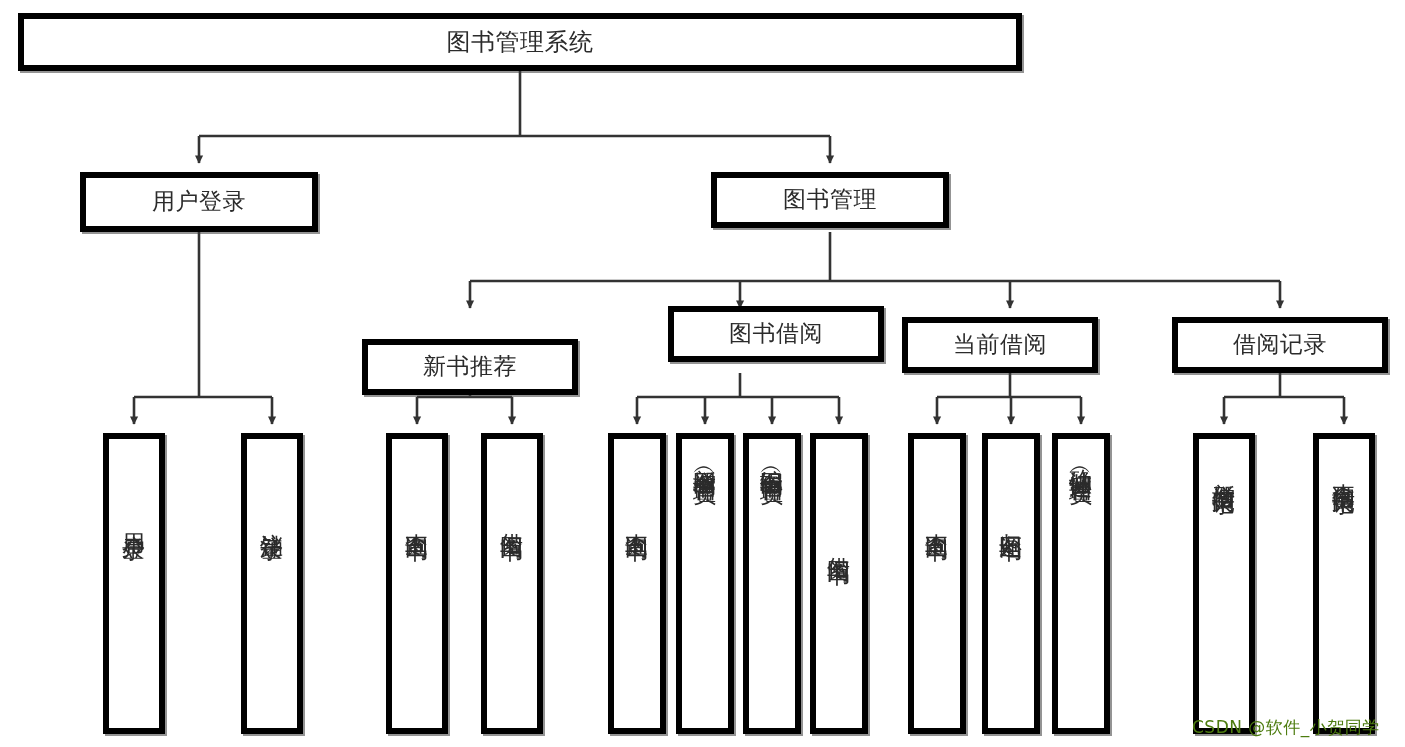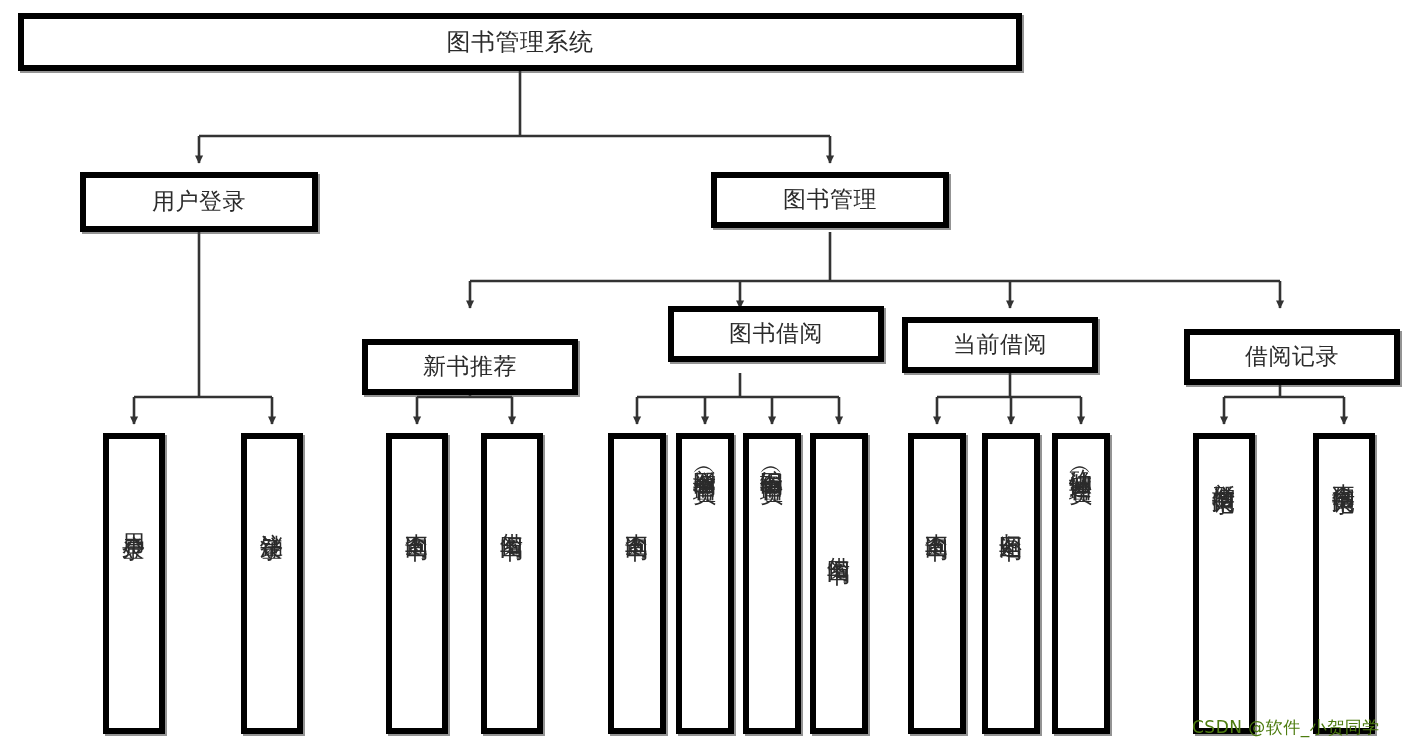--- a/index.html
+++ b/index.html
@@ -146,21 +146,21 @@
       </div>
       <div class="node horiz" style="left: 362px; top: 317px; width: 216px; height: 56px; margin-top: 22px;">
         <span class="label">新书推荐</span>
       </div>
       <div class="node horiz" style="left: 632px; top: 306px; width: 216px; height: 56px; margin-left: 36px;">
         <span class="label">图书借阅</span>
       </div>
       <div class="node horiz" style="left: 902px; top: 317px; width: 196px; height: 56px;">
         <span class="label">当前借阅</span>
       </div>
-      <div class="node horiz" style="left: 1172px; top: 329px; width: 216px; height: 56px; margin-left: 12px;">
+      <div class="node horiz" style="left: 1172px; top: 317px; width: 216px; height: 56px;">
         <span class="label">借阅记录</span>
       </div>
       <div class="node vert mid" style="left: 103px; top: 433px; width: 62px; height: 301px;">
         <span class="label">用户登录</span>
       </div>
       <div class="node vert mid" style="left: 241px; top: 433px; width: 62px; height: 301px;">
         <span class="label">注销登录</span>
       </div>
       <div class="node vert mid" style="left: 386px; top: 433px; width: 62px; height: 301px;">
         <span class="label">查询图书</span>

